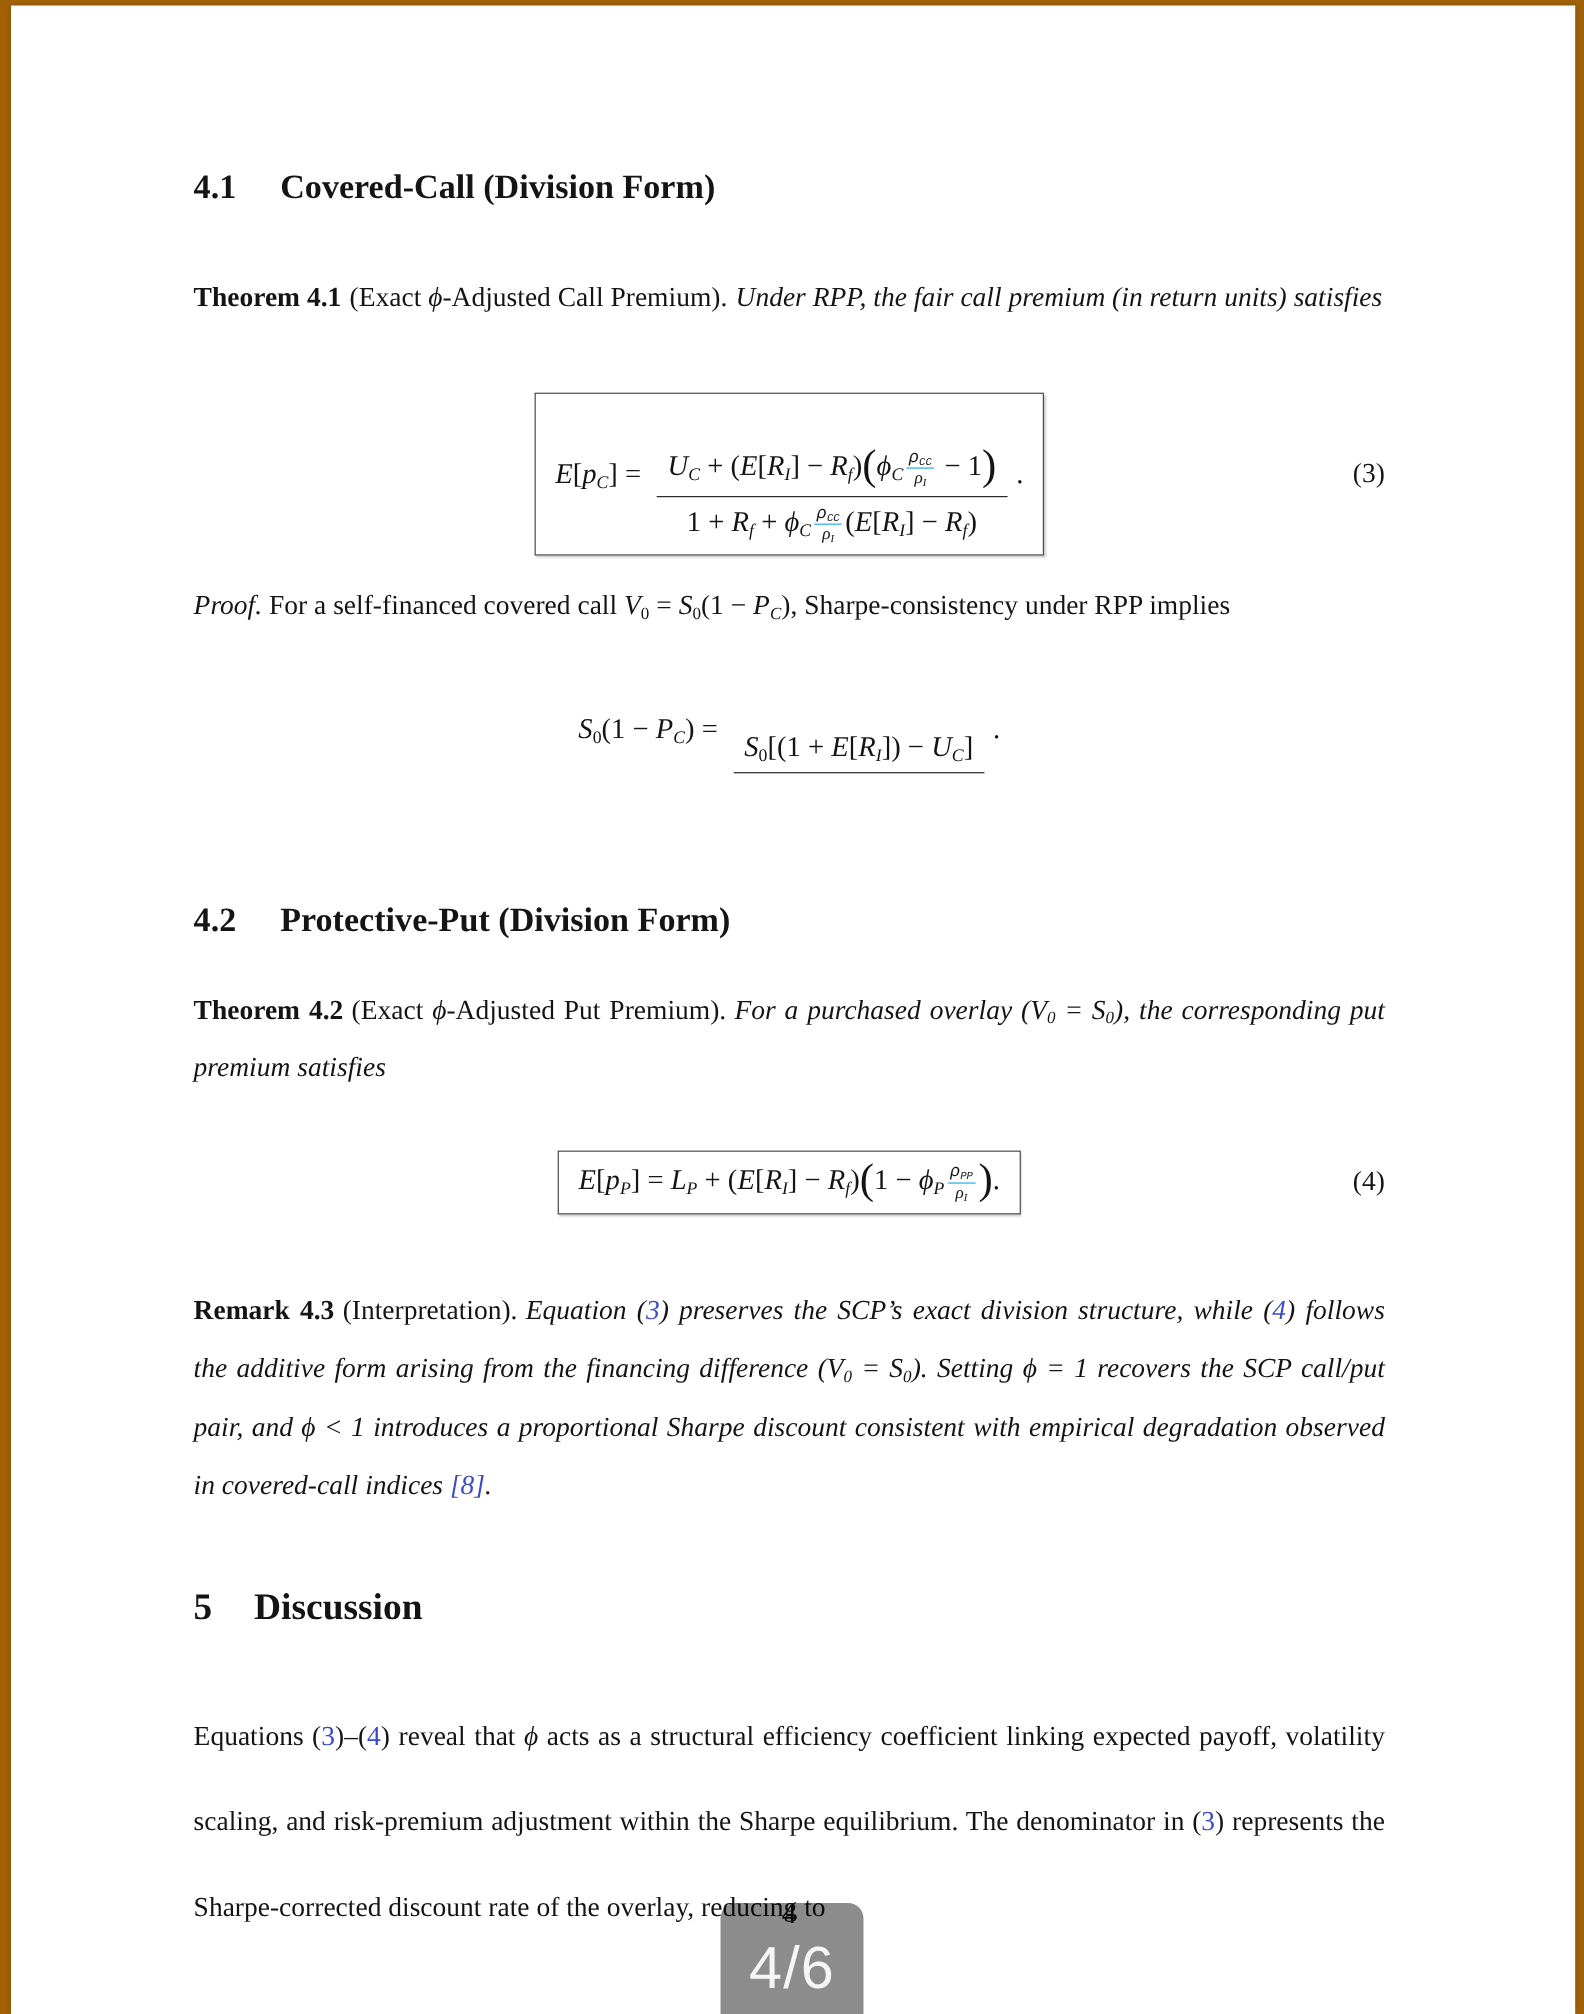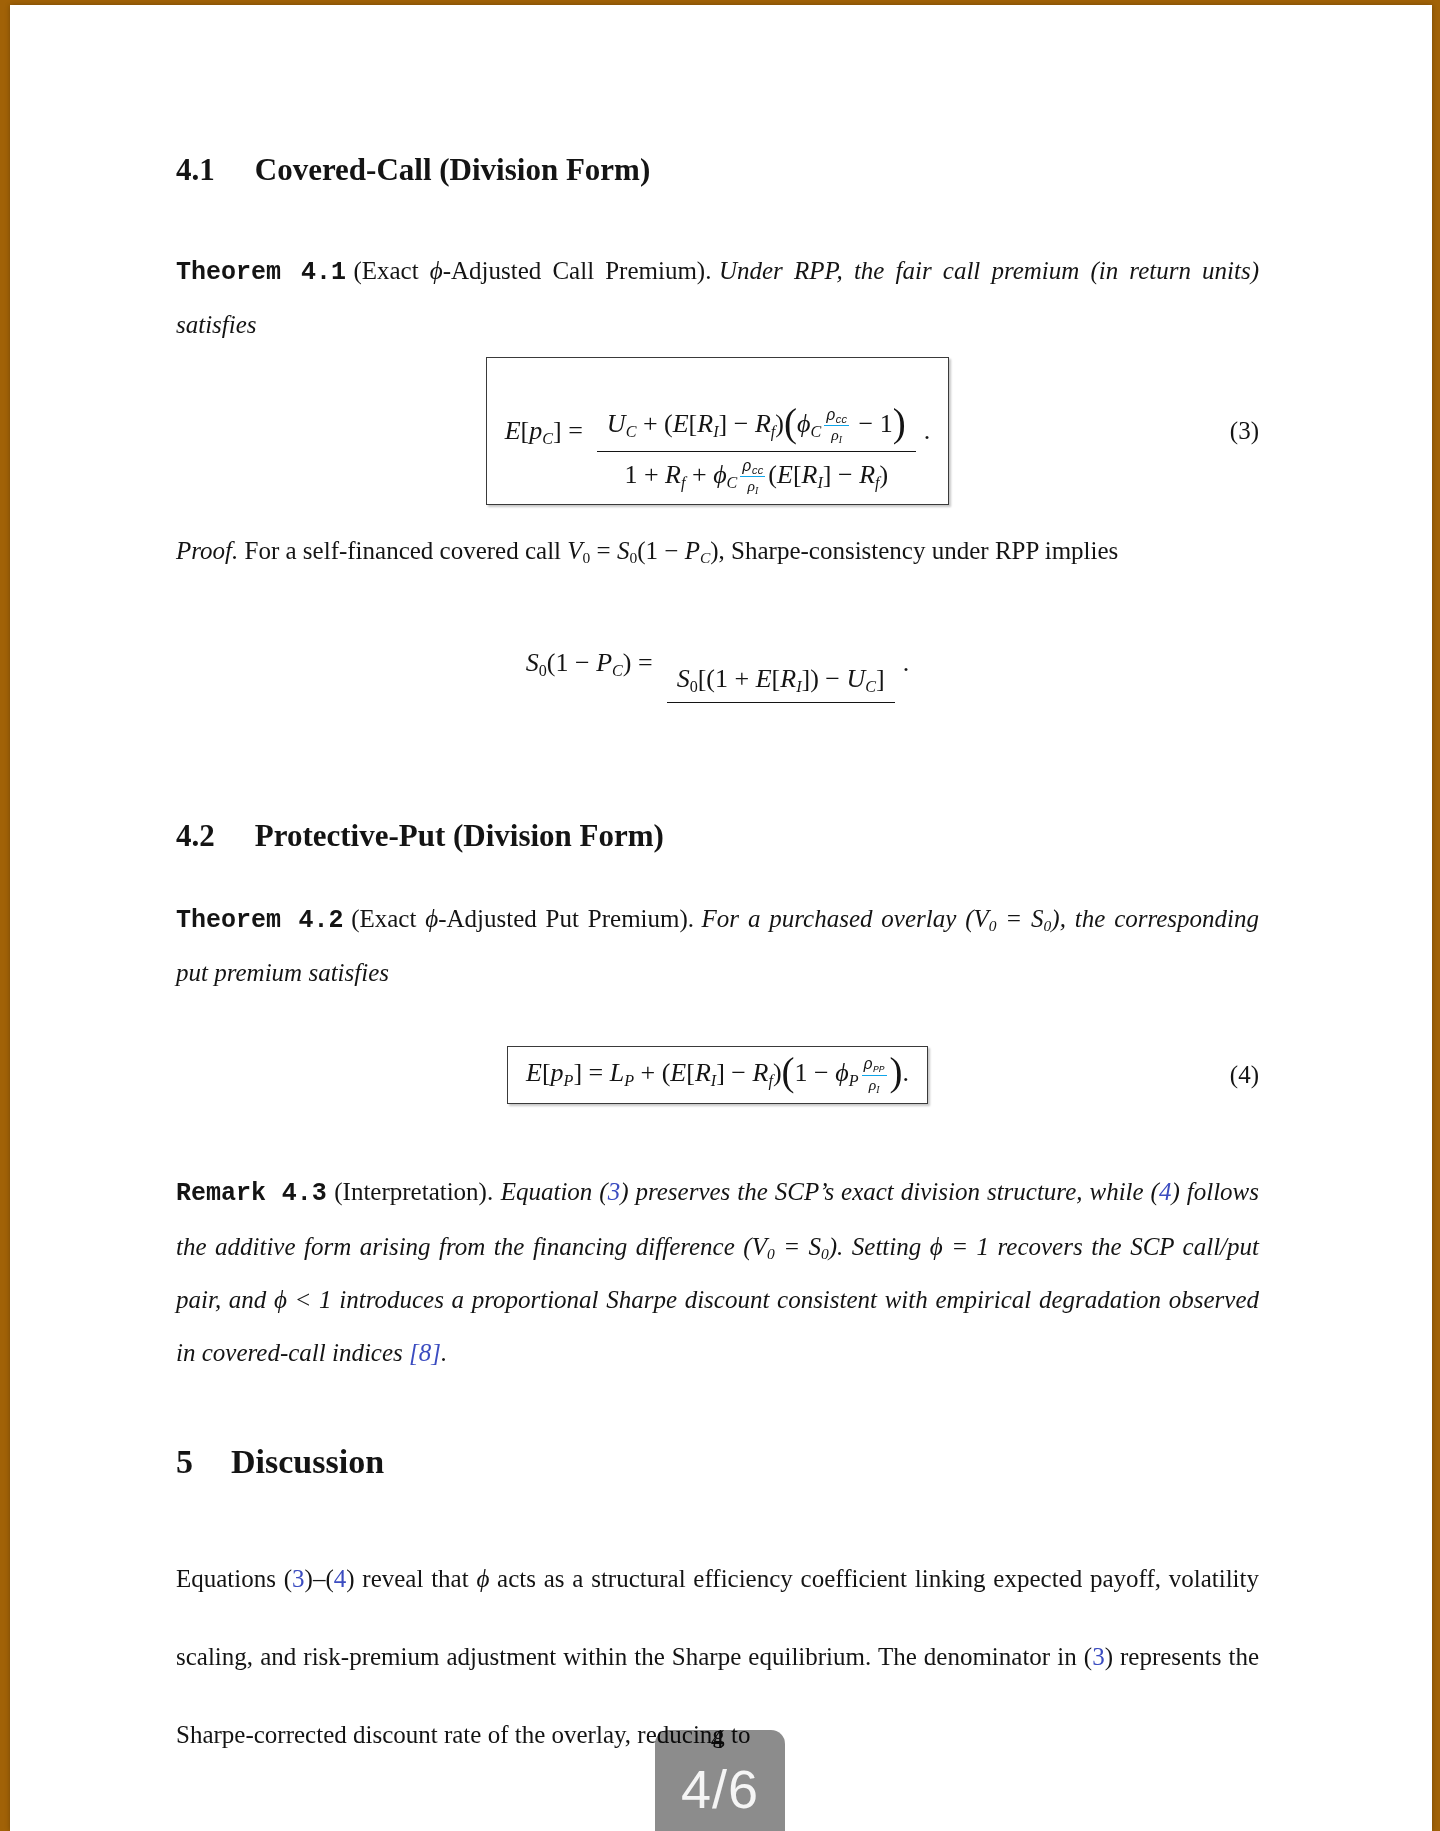--- a/index.html
+++ b/index.html
@@ -6,21 +6,21 @@
   .screen{position:relative;width:1440px;height:1831px;background:#a16207;overflow:hidden;
           font-family:"Liberation Serif","DejaVu Serif",serif;color:#141414;}
   .page{position:absolute;left:10px;top:5px;width:1422px;height:1826px;background:#fff;
         box-shadow:0 0 5px rgba(0,0,0,0.28);}
   .block{position:absolute;left:166px;width:1083px;}
   .para{font-size:25px;line-height:52px;text-align:justify;}
   .subhead{font-size:31px;font-weight:bold;line-height:1.25;}
   .subhead .sec-num{display:inline-block;margin-right:40px;}
   .bighead{font-size:34px;font-weight:bold;line-height:1.2;}
   .bighead .sec-num{display:inline-block;margin-right:38px;}
-  .thm-head{font-weight:bold;margin-right:0.30em;font-family:Liberation Mono, monospace;}
+  .thm-head{font-weight:bold;margin-right:0.30em;}
   .thm-note{margin-right:0.30em;}
   .stmt{font-style:italic;}
   .ref{color:#3b4cc0;cursor:pointer;}
   sub{font-size:0.62em;line-height:0;vertical-align:-0.28em;}
   
   .eqrow{position:absolute;left:166px;width:1083px;display:flex;align-items:center;justify-content:center;}
   .eqlabel{position:absolute;right:0;top:50%;transform:translateY(-50%);font-size:25px;}
   .eqbox{border:1.5px solid #3a3a3a;box-shadow:1.5px 2px 2px rgba(0,0,0,0.22);
          padding:10px 18px;display:inline-flex;align-items:center;background:#fff;}
   .eqplain{display:inline-flex;align-items:center;font-family:Liberation Serif, serif;}

